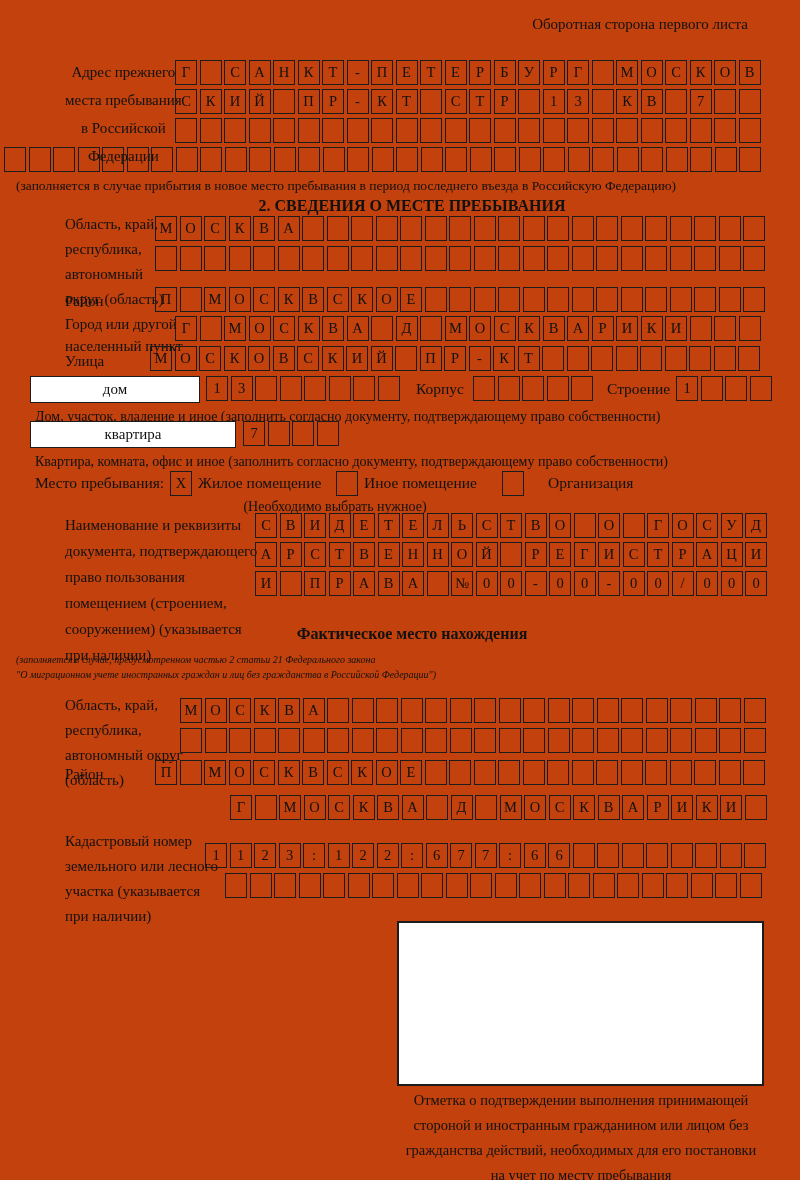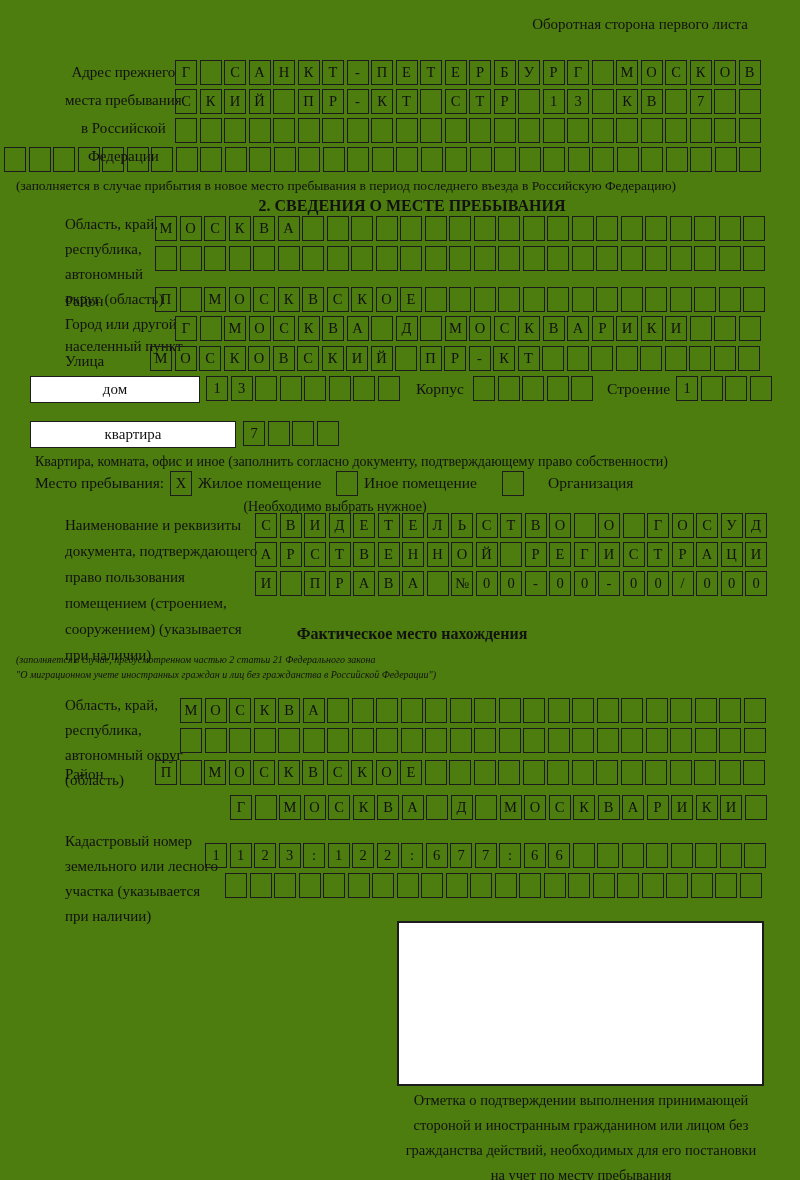--- a/index.html
+++ b/index.html
@@ -1,17 +1,17 @@
 <!DOCTYPE html>
 <html lang="ru"><head>
 <meta charset="utf-8">
 <style>
   html,body{margin:0;padding:0;background:#fff;}
   body{width:800px;height:1180px;font-family:"Liberation Serif","DejaVu Serif",serif;color:#111;}
-  .form{position:relative;width:800px;height:1180px;overflow:hidden;background:#4d7c0f;}
+  .form{position:relative;width:800px;height:1180px;overflow:hidden;background:#c2410c;}
   .lbl{position:absolute;font-size:15px;line-height:25px;white-space:pre-line;}
   .hdr{position:absolute;top:16px;right:52px;font-size:15px;}
   .cells{position:absolute;white-space:nowrap;height:26px;}
   .cell{display:inline-block;box-sizing:content-box;width:20px;height:23px;border:1.5px solid #1c1c1c;
         margin-right:2.5px;text-align:center;font-size:14.5px;line-height:23px;vertical-align:top;}
   .note{position:absolute;font-size:13.5px;line-height:20px;white-space:pre-line;}
   .center{left:16px;width:800px;text-align:left;}
   .title{position:absolute;left:0;width:800px;text-align:center;font-weight:bold;font-size:16px;padding-left:12px;}
   .labelbox{position:absolute;border:1.8px solid #1c1c1c;height:25px;line-height:25px;text-align:center;font-size:15px;background:#fff;}
   .chk{position:absolute;box-sizing:content-box;width:20px;height:23px;border:1.6px solid #1c1c1c;text-align:center;
@@ -54,20 +54,21 @@
 
   <div class="lbl" style="left:65px;top:349px;">Улица</div>
   <div class="cells" style="left:150px;top:346px;"><span class="cell">М</span><span class="cell">О</span><span class="cell">С</span><span class="cell">К</span><span class="cell">О</span><span class="cell">В</span><span class="cell">С</span><span class="cell">К</span><span class="cell">И</span><span class="cell">Й</span><span class="cell"></span><span class="cell">П</span><span class="cell">Р</span><span class="cell">-</span><span class="cell">К</span><span class="cell">Т</span><span class="cell"></span><span class="cell"></span><span class="cell"></span><span class="cell"></span><span class="cell"></span><span class="cell"></span><span class="cell"></span><span class="cell"></span><span class="cell"></span></div>
 
   <div class="labelbox" style="left:30px;top:376px;width:168px;">дом</div>
   <div class="cells" style="left:206px;top:376px;"><span class="cell">1</span><span class="cell">3</span><span class="cell"></span><span class="cell"></span><span class="cell"></span><span class="cell"></span><span class="cell"></span><span class="cell"></span></div>
   <div class="inlbl" style="left:416px;top:376px;">Корпус</div>
   <div class="cells" style="left:473px;top:376px;"><span class="cell"></span><span class="cell"></span><span class="cell"></span><span class="cell"></span><span class="cell"></span></div>
   <div class="inlbl" style="left:607px;top:376px;">Строение</div>
   <div class="cells" style="left:676px;top:376px;"><span class="cell">1</span><span class="cell"></span><span class="cell"></span><span class="cell"></span></div>
+  <div class="note" style="left:35px;top:407px;font-size:14px;">Дом, участок, владение и иное (заполнить согласно документу, подтверждающему право собственности)</div>
 
   <div class="labelbox" style="left:30px;top:421px;width:204px;">квартира</div>
   <div class="cells" style="left:243px;top:421px;"><span class="cell">7</span><span class="cell"></span><span class="cell"></span><span class="cell"></span></div>
   <div class="note" style="left:35px;top:452px;font-size:14px;">Квартира, комната, офис и иное (заполнить согласно документу, подтверждающему право собственности)</div>
 
   <div class="inlbl" style="left:35px;top:470px;">Место пребывания:</div>
   <span class="chk" style="left:170px;top:471px;">X</span>
   <div class="inlbl" style="left:198px;top:470px;">Жилое помещение</div>
   <span class="chk" style="left:336px;top:471px;"></span>
   <div class="inlbl" style="left:364px;top:470px;">Иное помещение</div>

